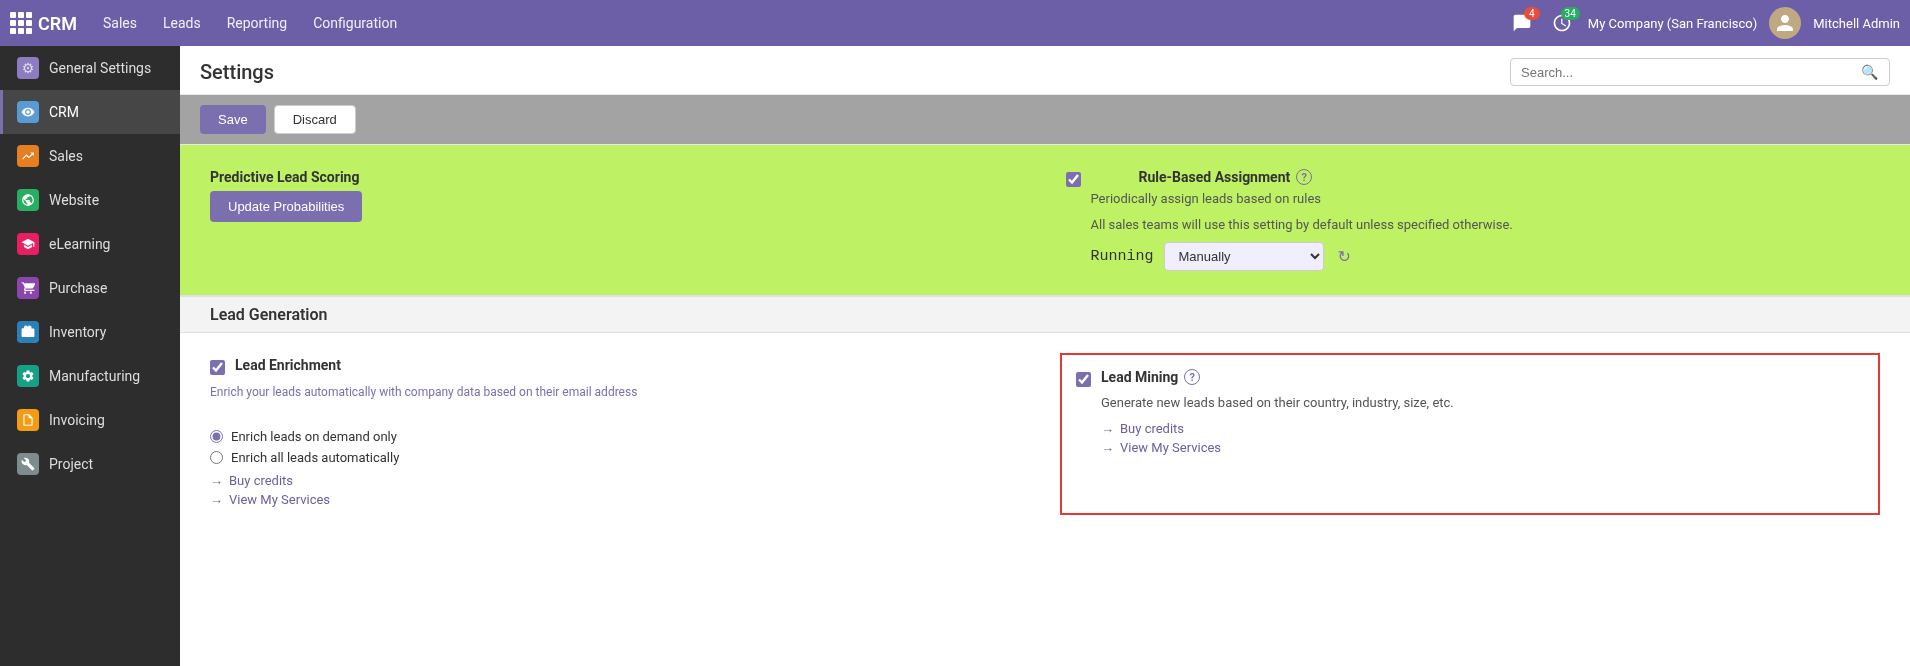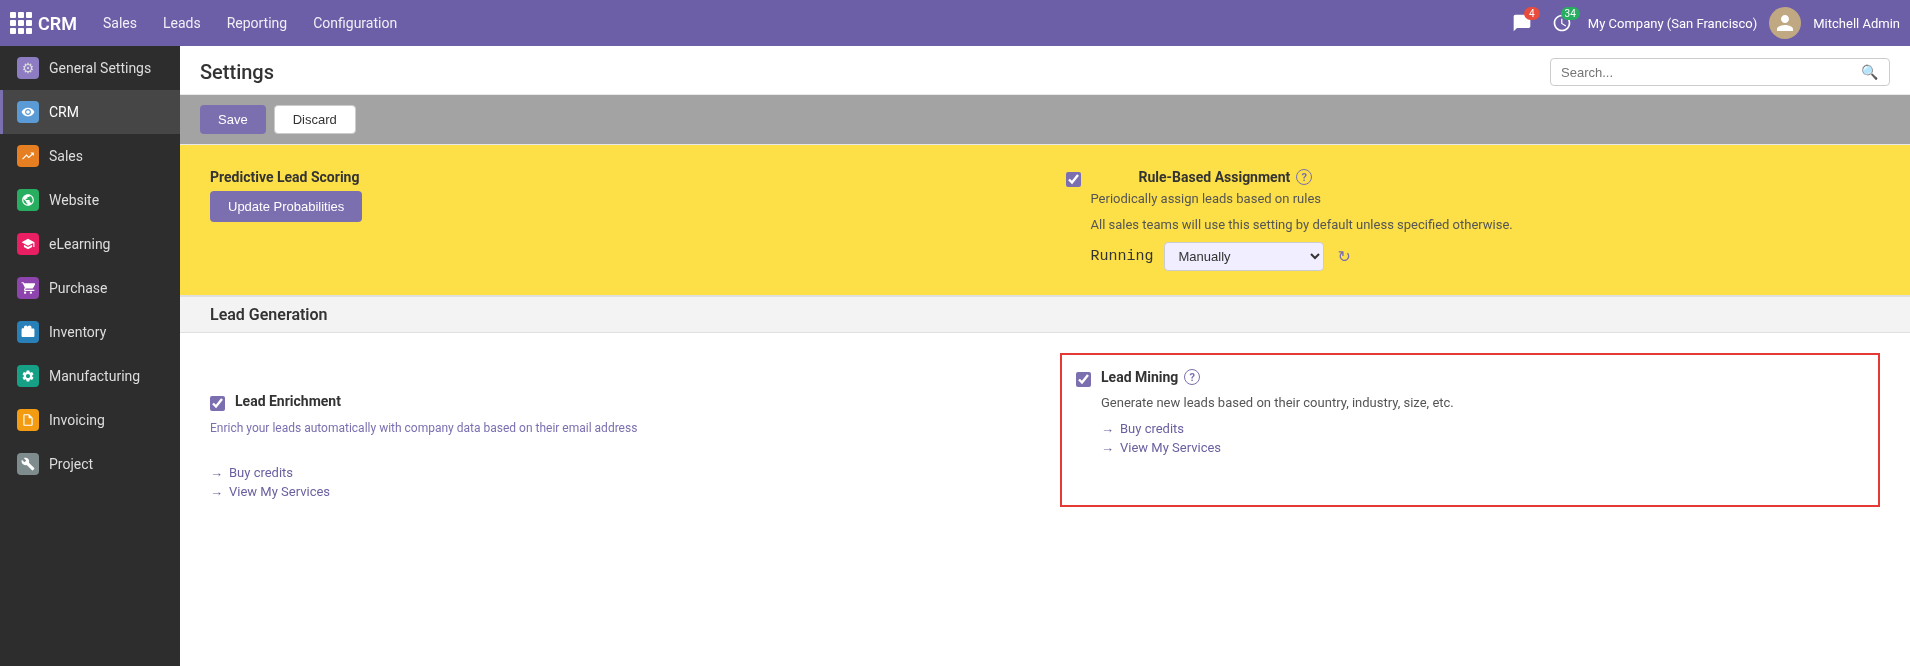--- a/index.html
+++ b/index.html
@@ -93,21 +93,21 @@
 
     
     .settings-header {
       padding: 12px 20px 8px;
       display: flex; align-items: center; justify-content: space-between;
       border-bottom: 1px solid #e8e8e8;
       background: #fff;
     }
     .settings-title { font-size: 20px; color: #333; font-weight: 500; }
     .search-box {
-      display: flex; align-items: center; border: 1px solid #ccc; border-radius: 4px; padding: 5px 10px; width: 340px; background: white;
+      display: flex; align-items: center; border: 1px solid #ccc; border-radius: 4px; padding: 5px 10px; width: 380px; background: white;
     }
     .search-box input {
       border: none; outline: none; flex: 1; font-size: 13px; color: #666;
     }
     .search-box .search-icon { color: #999; font-size: 14px; cursor: pointer; }
 
     
     .settings-toolbar {
       padding: 10px 20px;
       display: flex; gap: 8px; background: #a3a3a3;
@@ -121,21 +121,21 @@
     }
 
     
     .settings-body {
       padding: 0;
       background: #f9f9f9;
     }
 
     
     .settings-section-content {
-      background: #fde047;
+      background: #bef264;
       padding: 20px 30px;
       display: grid;
       grid-template-columns: 1fr 1fr;
       gap: 41px;
       border-bottom: 1px solid #e0e0e0;
     }
     .section-header {
       background: #f3f3f3;
       padding: 8px 30px;
       font-size: 16px;
@@ -168,21 +168,21 @@
 
     
     .lead-gen-grid {
       background: white;
       padding: 20px 30px;
       display: grid;
       grid-template-columns: 1fr 1fr;
       gap: 30px;
     }
 
-    .checkbox-row { display: flex; align-items: flex-start; gap: 10px; margin-bottom: 8px; margin-top: 36px; }
+    .checkbox-row { display: flex; align-items: flex-start; gap: 10px; margin-bottom: 8px; }
     .checkbox-row input[type=checkbox] { margin-top: 3px; accent-color: #7c6fb0; width: 15px; height: 15px; }
 
     .enrichment-block { padding: 4px 0; }
     .enrichment-title { font-size: 14px; font-weight: 700; color: #333; }
     .enrichment-desc { font-size: 12px; color: #7c6fb0; line-height: 1.5; margin-bottom: 28px; }
 
     .radio-group { margin-bottom: 8px; }
     .radio-row { display: flex; align-items: center; gap: 8px; margin-bottom: 6px; }
     .radio-row input[type=radio] { accent-color: #7c6fb0; }
     .radio-row label { font-size: 13px; color: #333; }
@@ -393,20 +393,30 @@
       <div class="lead-gen-grid">
 
         <div class="enrichment-block">
           <div class="checkbox-row">
             <input type="checkbox" checked="" style="">
             <div>
               <div class="enrichment-title">Lead Enrichment</div>
             </div>
           </div>
           <div class="enrichment-desc">Enrich your leads automatically with company data based on their email address</div>
+          <div class="radio-group">
+            <div class="radio-row">
+              <input type="radio" name="enrich" checked="" style="">
+              <label>Enrich leads on demand only</label>
+            </div>
+            <div class="radio-row">
+              <input type="radio" name="enrich" style="">
+              <label>Enrich all leads automatically</label>
+            </div>
+          </div>
           <div class="link-row">
             <span class="arrow-icon">→</span>
             <span>Buy credits</span>
           </div>
           <div class="link-row">
             <span class="arrow-icon">→</span>
             <span>View My Services</span>
           </div>
         </div>
 

